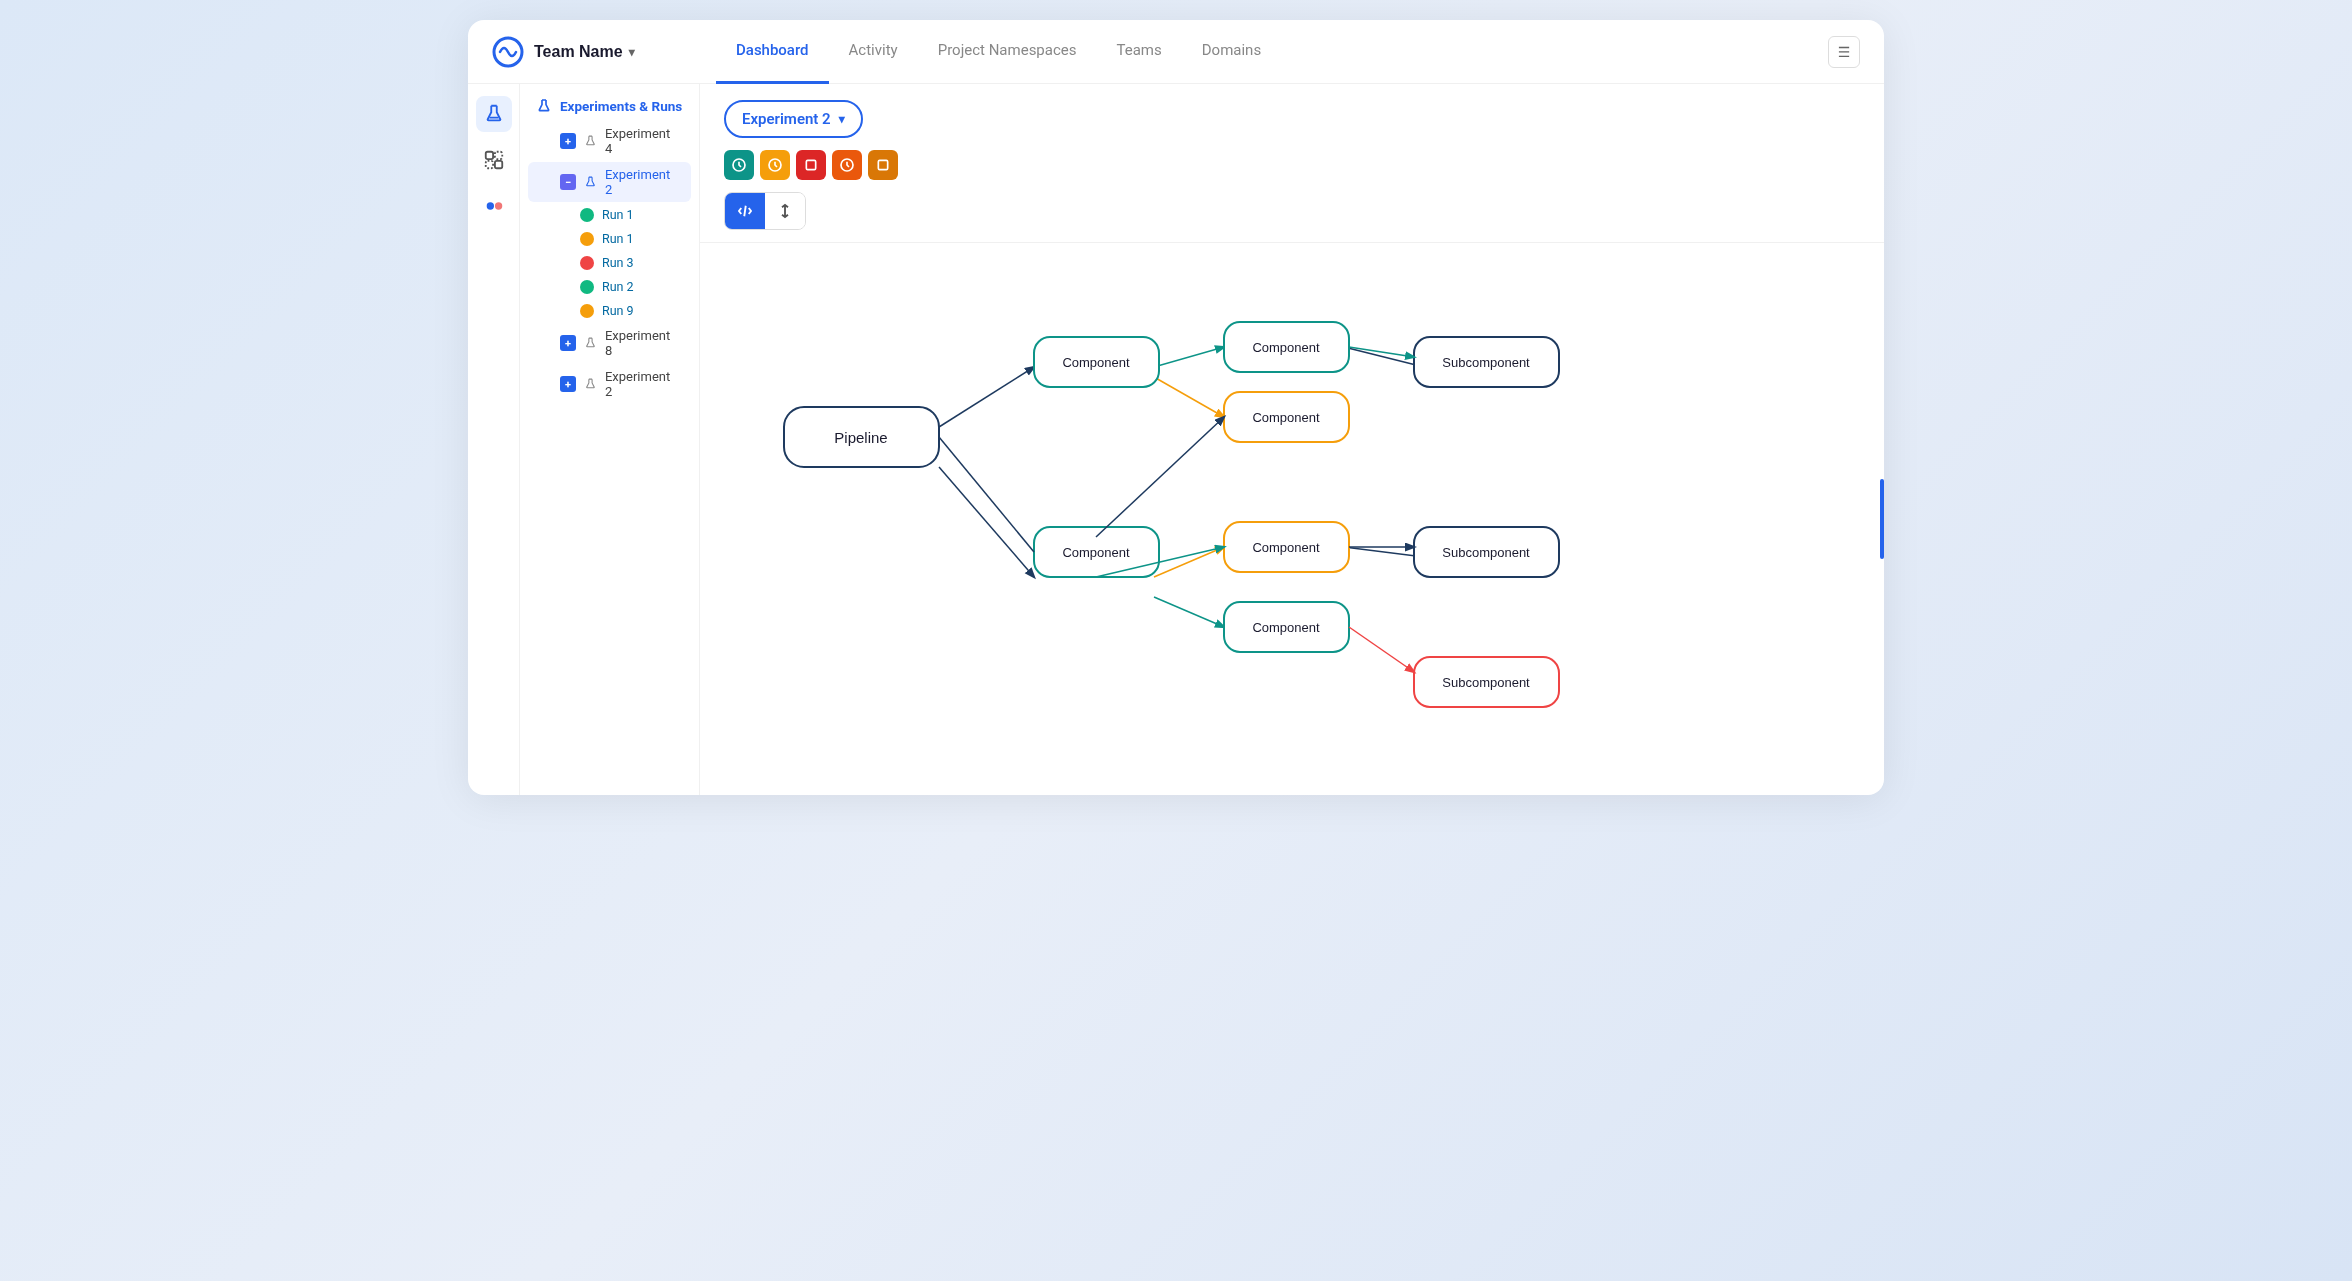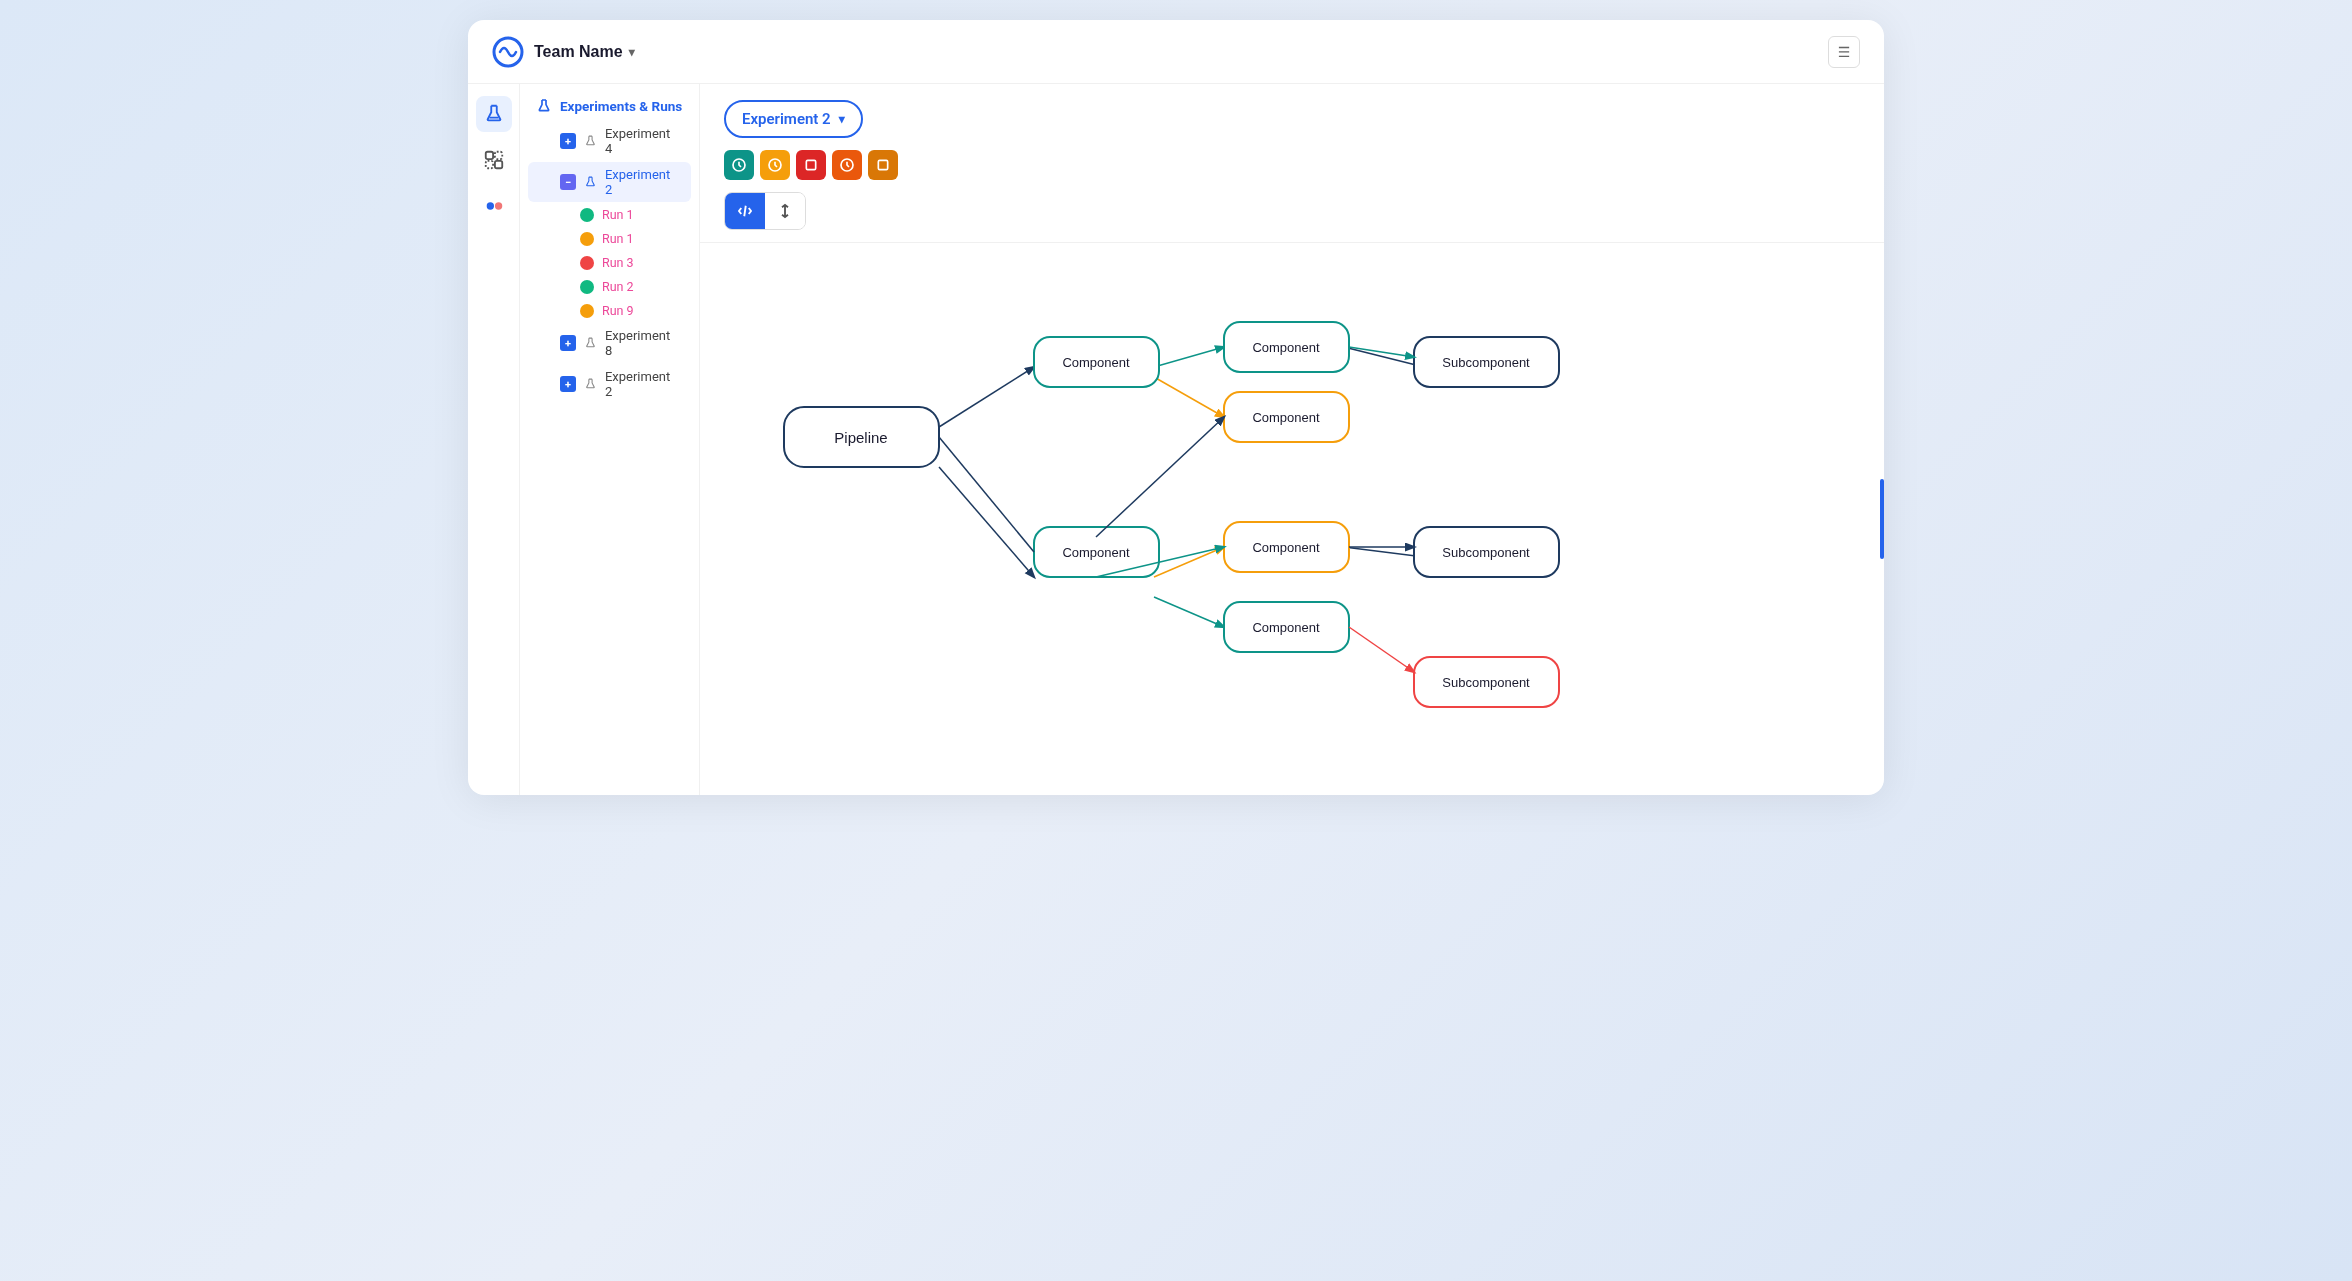--- a/index.html
+++ b/index.html
@@ -166,21 +166,21 @@
       background: #6366f1;
       color: white;
     }
     .run-item {
       padding: 4px 16px 4px 52px;
       display: flex;
       align-items: center;
       gap: 8px;
       cursor: pointer;
       font-size: 12.5px;
-      color: #ec4899;
+      color: #0369a1;
       border-radius: 6px;
       margin: 1px 8px;
     }
     .run-dot {
       width: 14px;
       height: 14px;
       border-radius: 50%;
       flex-shrink: 0;
       display: flex;
       align-items: center;
@@ -305,20 +305,27 @@
       <svg class="logo-icon" viewBox="0 0 32 32" fill="none">
         <circle cx="16" cy="16" r="14" stroke="#2563eb" stroke-width="3" fill="none"></circle>
         <path d="M8 16 Q12 8 16 16 Q20 24 24 16" stroke="#2563eb" stroke-width="2.5" fill="none" stroke-linecap="round"></path>
       </svg>
       <button class="team-name-btn">
         <span>Team Name</span>
         <span class="chevron-down">▾</span>
       </button>
     </div>
 
+    <nav class="nav-tabs">
+      <a class="nav-tab active">Dashboard</a>
+      <a class="nav-tab">Activity</a>
+      <a class="nav-tab">Project Namespaces</a>
+      <a class="nav-tab">Teams</a>
+      <a class="nav-tab">Domains</a>
+    </nav>
 
     <div class="header-actions">
       <button class="header-icon-btn">
         <span>☰</span>
       </button>
     </div>
   </div>
 
   <div class="body">
 

